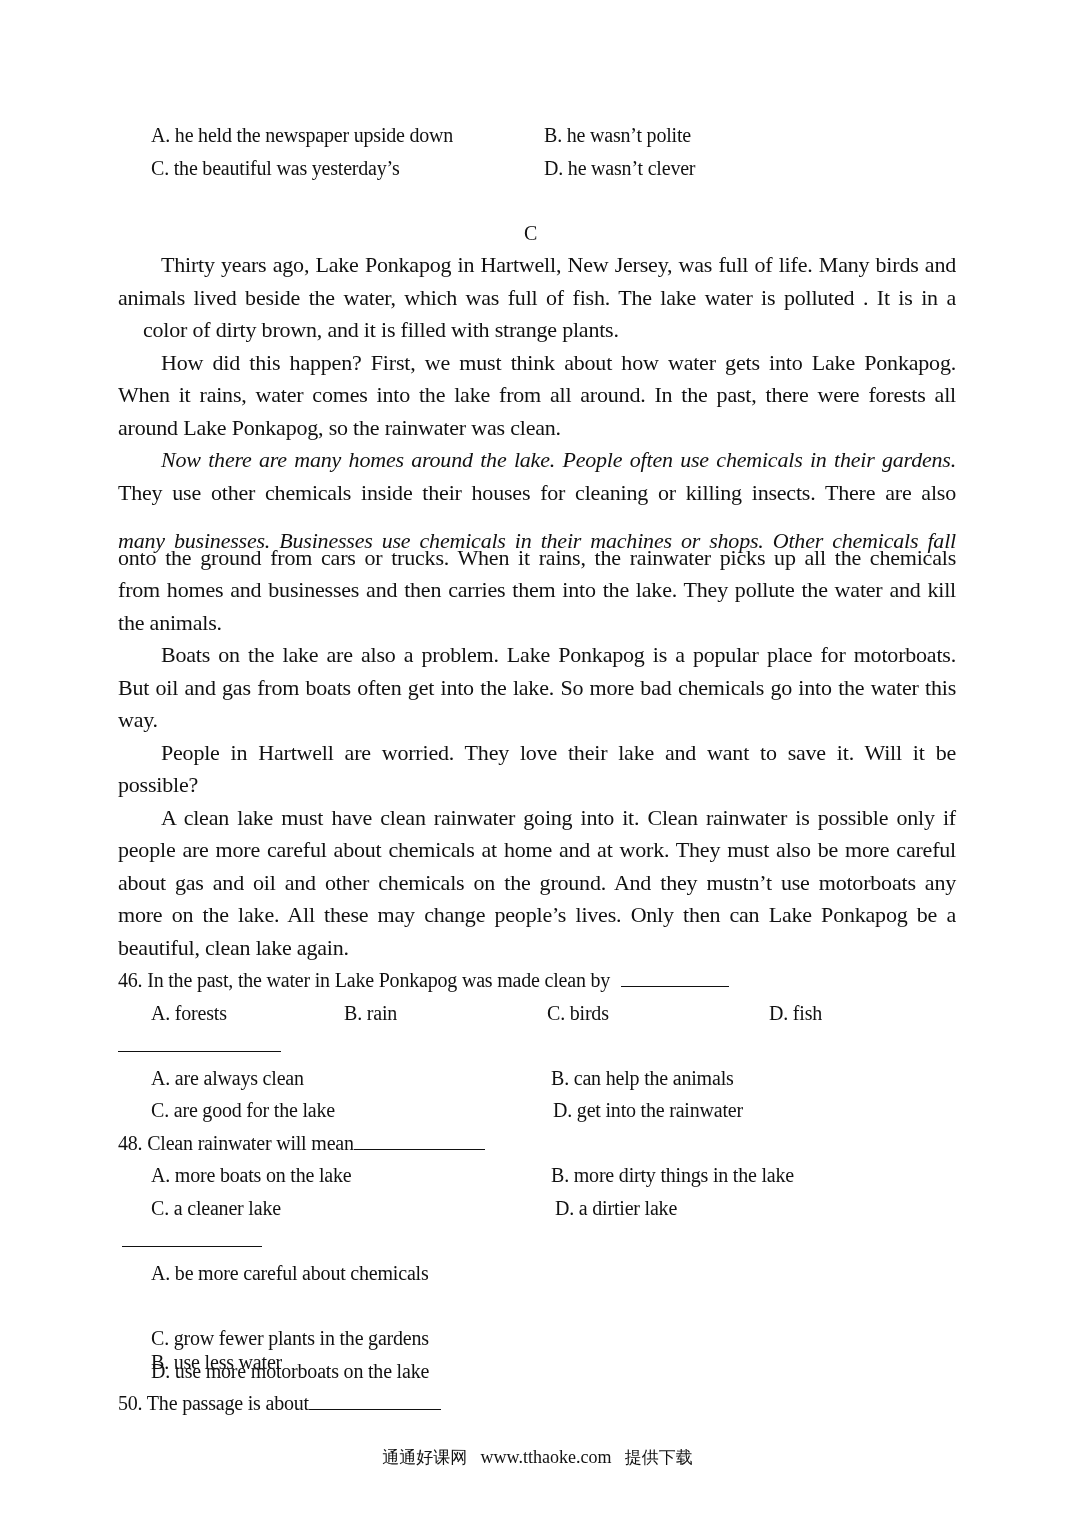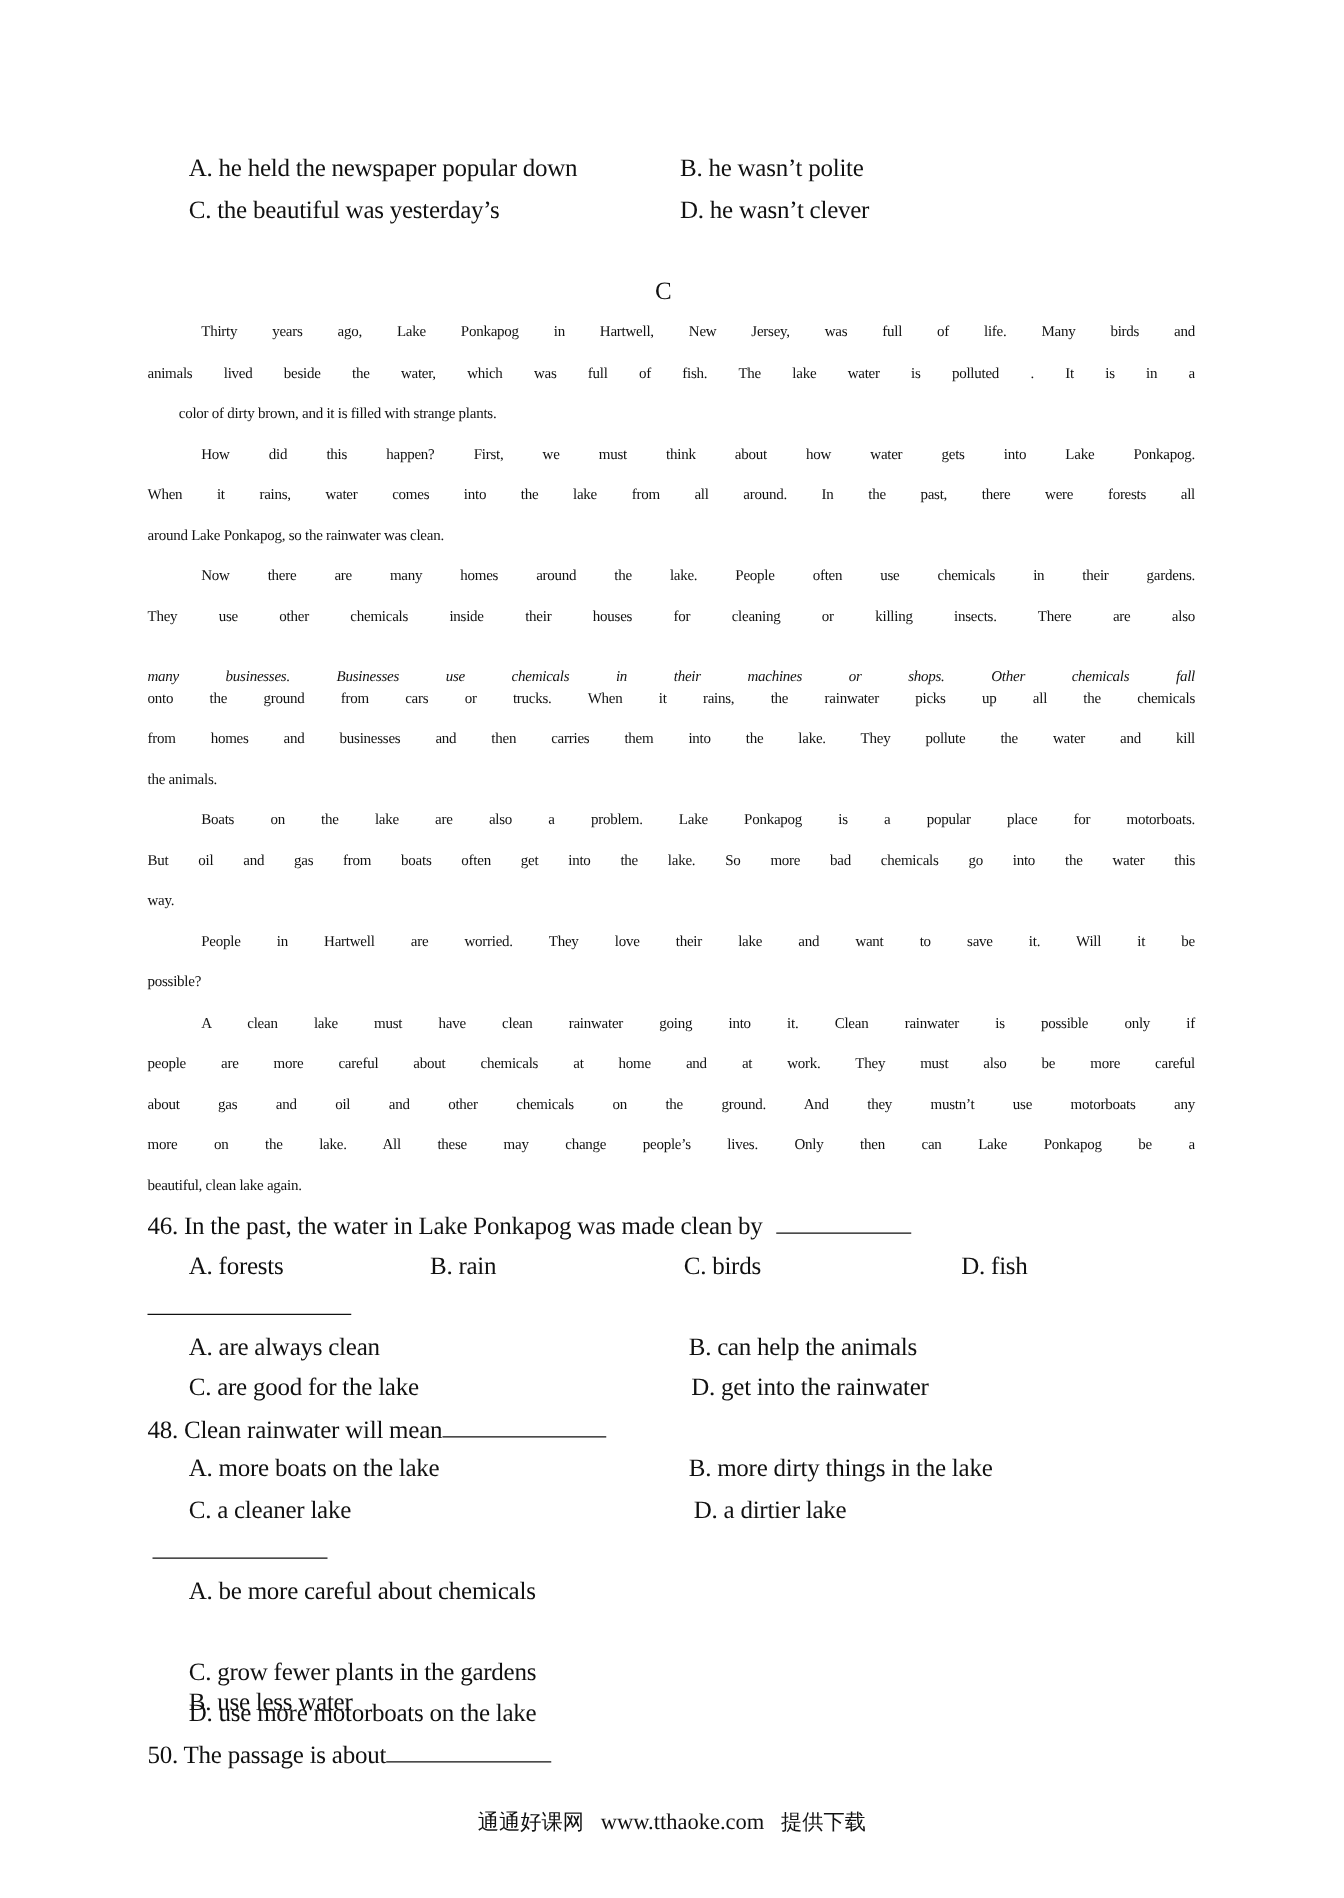--- a/index.html
+++ b/index.html
@@ -6,58 +6,58 @@
   body {
     width: 1075px; height: 1518px; position: relative; overflow: hidden;
     font-family: "Liberation Serif", "DejaVu Serif", serif;
     color: #111111;
   }
   .line {
     position: absolute; font-size: 20px; line-height: 24px; white-space: nowrap;
     letter-spacing: -0.2px;
   }
   .para-line {
-    position: absolute; left: 118px; width: 838px; font-size: 12px; line-height: 24px;
+    position: absolute; left: 118px; width: 838px; font-size: 22px; line-height: 24px;
     text-align: justify; text-align-last: justify; white-space: nowrap;
     letter-spacing: -0.2px;
   }
   .para-line.last { text-align-last: left; }
   .para-line.indent { left: 161px; width: 795px; }
   .blank { display: inline-block; border-bottom: 1px solid #111; height: 18px; vertical-align: baseline; }
   .footer {
     position: absolute; top: 1446px; left: 0; width: 1075px; text-align: center;
     font-size: 17px; line-height: 22px;
     font-family: "DejaVu Sans", "Liberation Sans", sans-serif;
   }
   .footer .url { font-family: "Liberation Serif", serif; font-size: 18px; margin: 0 8px; }
 </style>
 </head>
 <body>
 
-<div class="line" style="top:123px; left:151px;">A. he held the newspaper popular down</div>
+<div class="line" style="top:123px; left:151px;">A. he held the newspaper upside down</div>
 <div class="line" style="top:123px; left:544px;">B. he wasn’t polite</div>
 <div class="line" style="top:156px; left:151px;">C. the beautiful was yesterday’s</div>
 <div class="line" style="top:156px; left:544px;">D. he wasn’t clever</div>
 
 <div class="line" style="top:221px; left:524px;">C</div>
 
 <div>
   <div class="para-line indent" style="top:253px;">Thirty years ago, Lake Ponkapog in Hartwell, New Jersey, was full of life. Many birds and</div>
   <div class="para-line" style="top:286px;">animals lived beside the water, which was full of fish. The lake water is polluted . It is in a</div>
   <div class="para-line last" style="top:318px;margin-left:25px;">color of dirty brown, and it is filled with strange plants.</div>
 </div>
 
 <div>
   <div class="para-line indent" style="top:351px;">How did this happen? First, we must think about how water gets into Lake Ponkapog.</div>
   <div class="para-line" style="top:383px;">When it rains, water comes into the lake from all around. In the past, there were forests all</div>
   <div class="para-line last" style="top:416px;">around Lake Ponkapog, so the rainwater was clean.</div>
 </div>
 
 <div>
-  <div class="para-line indent" style="top:448px;">Now there are many homes around the lake. People often use chemicals in their gardens.</div>
+  <div class="para-line indent" style="top:448px;font-style:italic;">Now there are many homes around the lake. People often use chemicals in their gardens.</div>
   <div class="para-line" style="top:481px;">They use other chemicals inside their houses for cleaning or killing insects. There are also</div>
   <div class="para-line" style="top:529px;font-style:italic;">many businesses. Businesses use chemicals in their machines or shops. Other chemicals fall</div>
   <div class="para-line" style="top:546px;">onto the ground from cars or trucks. When it rains, the rainwater picks up all the chemicals</div>
   <div class="para-line" style="top:578px;">from homes and businesses and then carries them into the lake. They pollute the water and kill</div>
   <div class="para-line last" style="top:611px;">the animals.</div>
 </div>
 
 <div>
   <div class="para-line indent" style="top:643px;">Boats on the lake are also a problem. Lake Ponkapog is a popular place for motorboats.</div>
   <div class="para-line" style="top:676px;">But oil and gas from boats often get into the lake. So more bad chemicals go into the water this</div>

